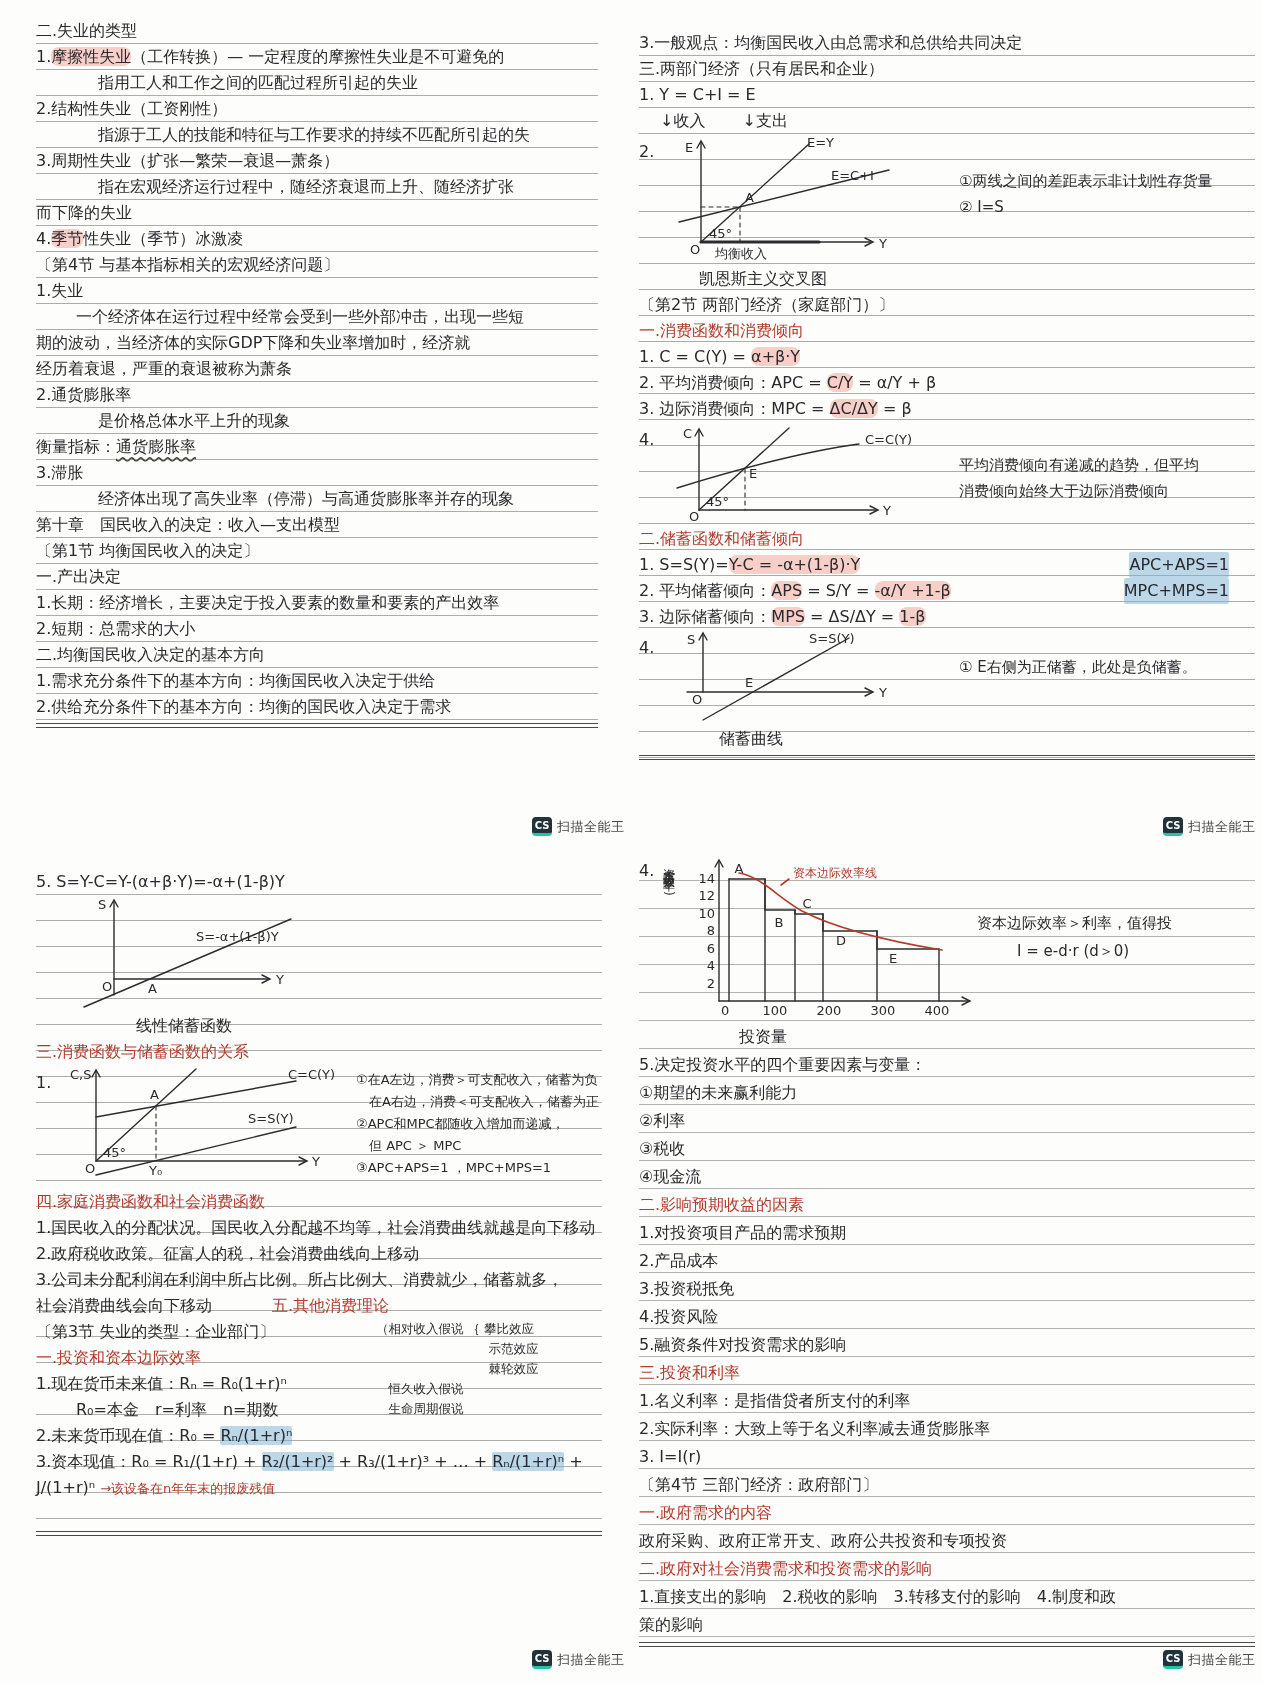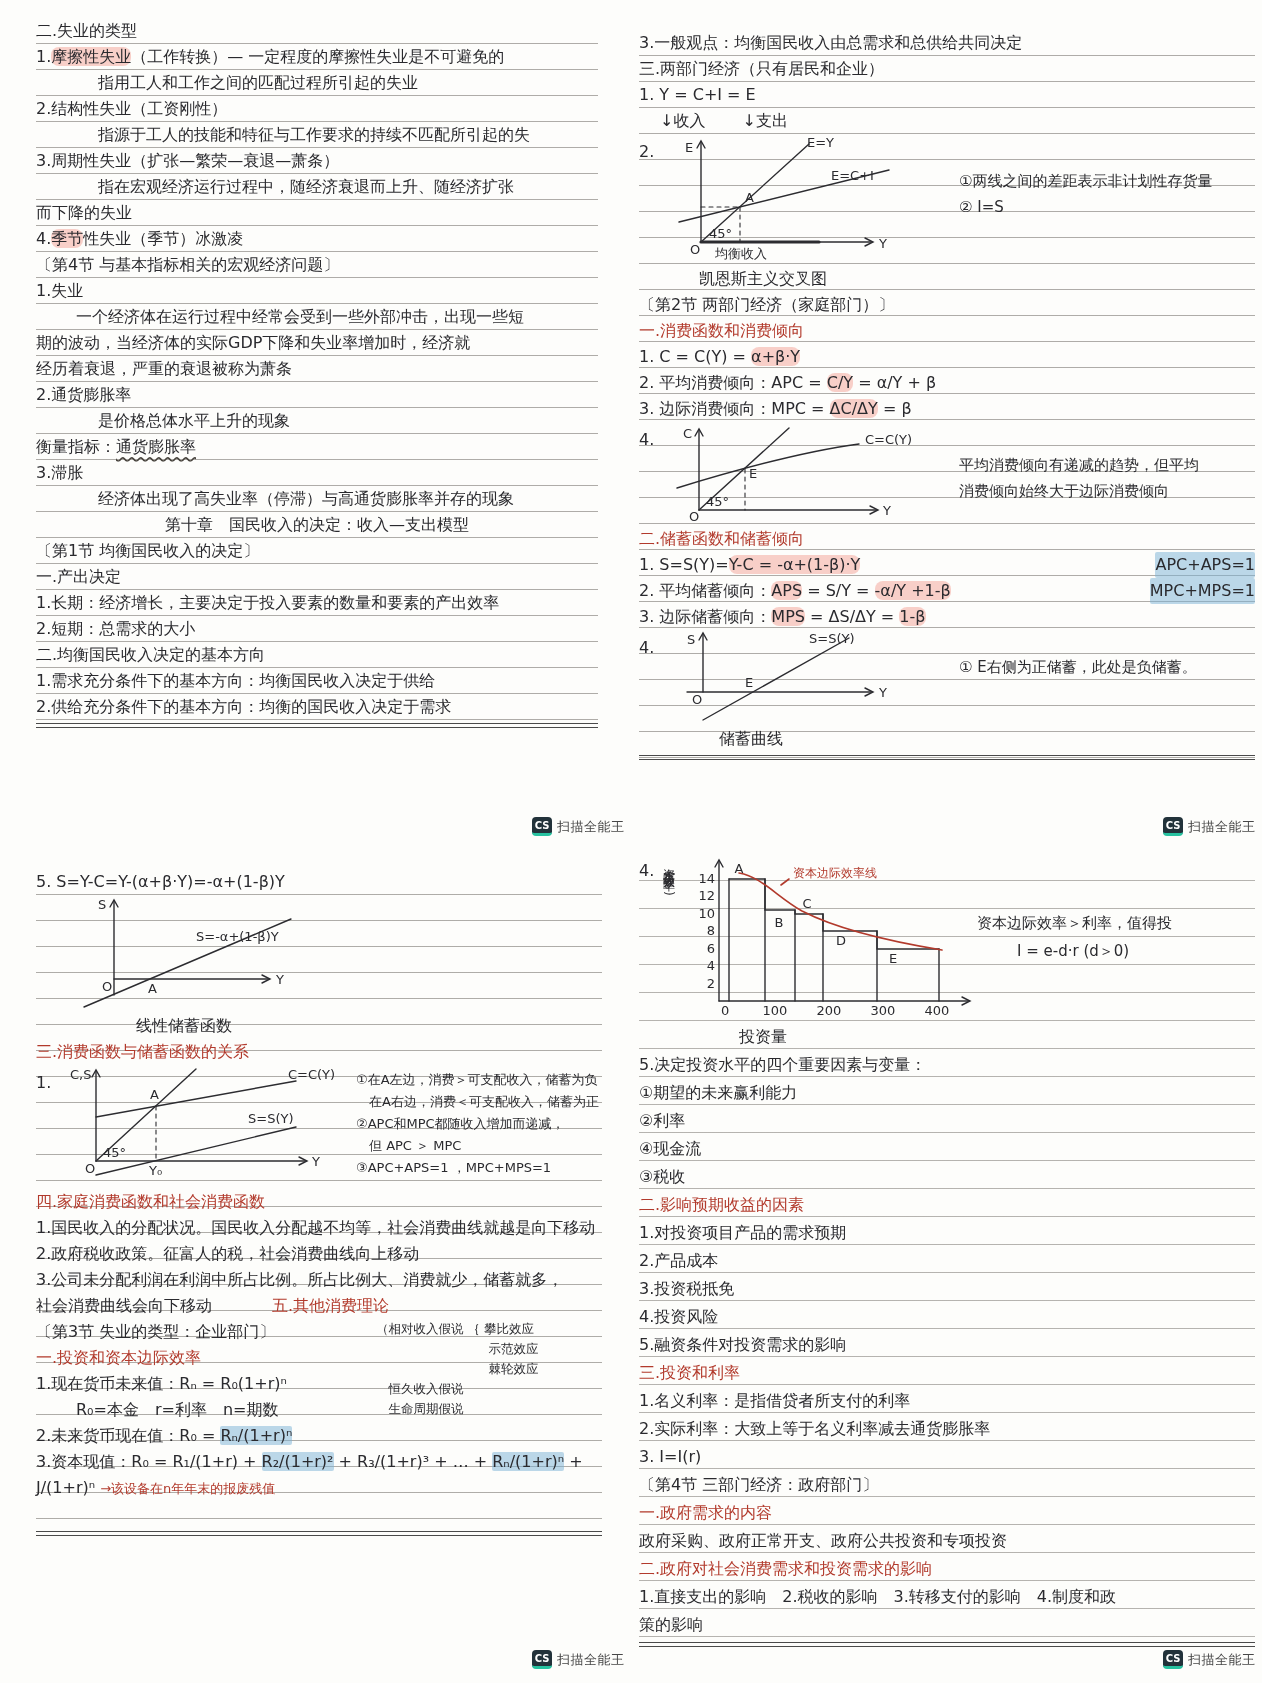--- a/index.html
+++ b/index.html
@@ -15,25 +15,25 @@
   .page.lh28{background-image:repeating-linear-gradient(180deg,transparent 0,transparent 27px,rgba(110,106,100,.5) 27px,rgba(110,106,100,.5) 28px)}
   .p1{left:36px;top:18px;width:562px}
   .p2{left:8px;top:30px;width:616px}
   .p3{left:36px;top:28px;width:566px}
   .p4{left:8px;top:12px;width:616px}
   .line{height:26px;line-height:26px;font-size:16px;white-space:nowrap}
   .lh28 .line{height:28px;line-height:28px}
   .line.wrap{height:auto;white-space:normal}
   .ind{padding-left:62px}
   .ind2{padding-left:40px}
-  .ctr{text-align:center}
+  .ctr{text-align:left}
   .r{color:#b23a2c}
   .hp{background:rgba(242,150,138,.45);border-radius:8px}
   .hb{background:rgba(122,178,214,.5);border-radius:2px}
-  .hbr{float:right;background:rgba(122,178,214,.5);border-radius:2px}
+  .hbr{float:right;margin-right:26px;background:rgba(122,178,214,.5);border-radius:2px}
   .wavy{text-decoration-line:underline;text-decoration-style:wavy;text-decoration-color:#46423c;text-underline-offset:4px}
   .sm{font-size:13px}
   .g40{padding-left:40px}.g60{padding-left:60px}.g80{padding-left:80px}.g100{padding-left:100px}.g120{padding-left:120px}
   .diag{position:relative;display:flex;align-items:flex-start}
   .dprefix{font-size:16px;flex:0 0 20px;padding-top:8px}
   .dnotes{flex:1 1 auto;min-width:0}
   .dnotes .line{font-size:15px}
   .lh22 .line{height:22px;line-height:22px;font-size:13px}
   .lh20 .line{height:20px;line-height:20px;font-size:12.5px}
   .twocol{display:flex}
@@ -346,22 +346,22 @@
           </div>
       </div>
       <div>
           <div class="line"><span class="g100">投资量</span></div>
         </div>
 
       <div>
           <div class="line"><span>5.决定投资水平的四个重要因素与变量：</span></div>
           <div class="line"><span>①期望的未来赢利能力</span></div>
           <div class="line"><span>②利率</span></div>
+          <div class="line"><span>③税收</span></div>
           <div class="line"><span>④现金流</span></div>
-          <div class="line"><span>③税收</span></div>
           <div class="line"><span class="r">二.影响预期收益的因素</span></div>
           <div class="line"><span>1.对投资项目产品的需求预期</span></div>
           <div class="line"><span>2.产品成本</span></div>
           <div class="line"><span>3.投资税抵免</span></div>
           <div class="line"><span>4.投资风险</span></div>
           <div class="line"><span>5.融资条件对投资需求的影响</span></div>
           <div class="line"><span class="r">三.投资和利率</span></div>
           <div class="line"><span>1.名义利率：是指借贷者所支付的利率</span></div>
           <div class="line"><span>2.实际利率：大致上等于名义利率减去通货膨胀率</span></div>
           <div class="line"><span>3. I=I(r)</span></div>

